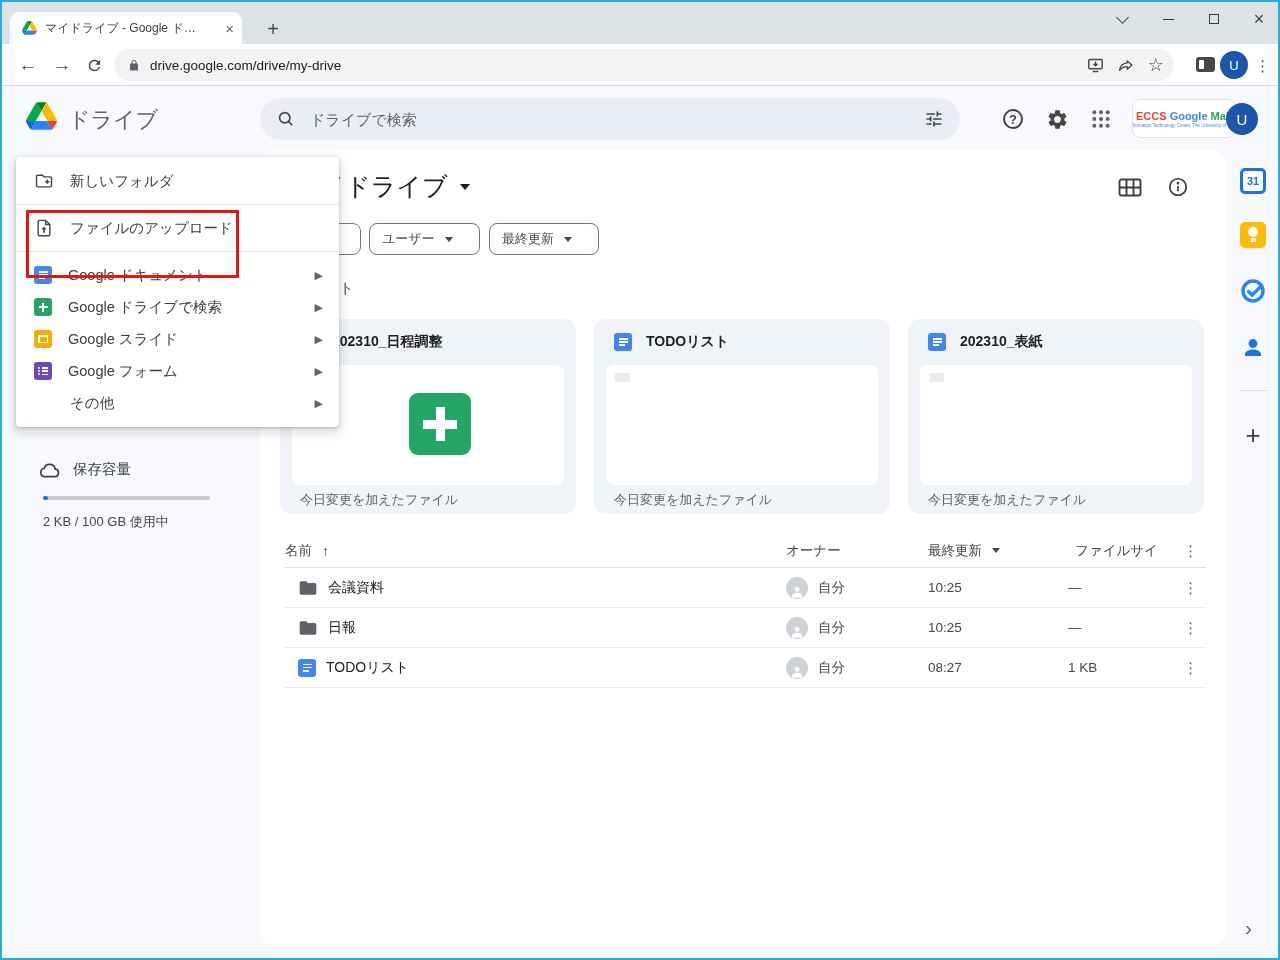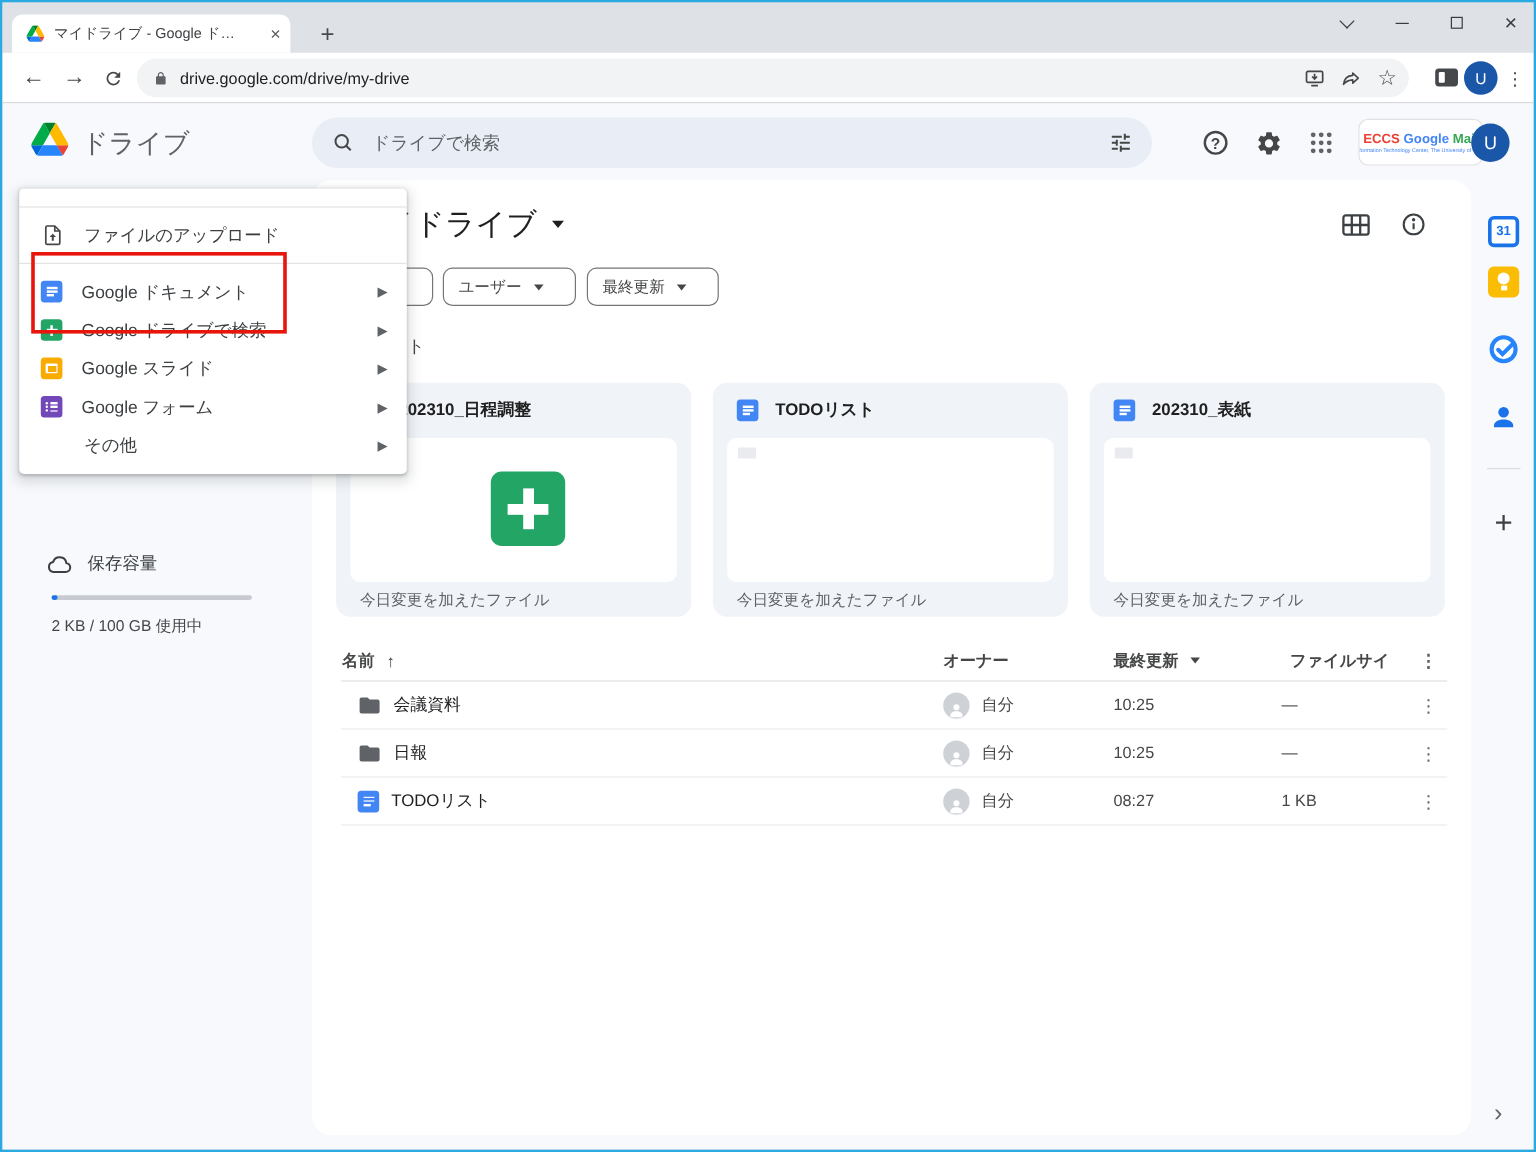--- a/index.html
+++ b/index.html
@@ -95,21 +95,21 @@
   .gicon.slides .sq { position:absolute; left:4px; top:5px; width:10px; height:8px; background:#fff; border-radius:1px; }
   .gicon.slides .sq::after { content:""; position:absolute; left:1.5px; top:1.5px; width:7px; height:5px; background:#f9ab00; }
   .gicon.forms .d1,.gicon.forms .d2,.gicon.forms .d3 { position:absolute; left:4px; width:2px; height:2px;
         background:#fff; border-radius:50%; }
   .gicon.forms .d1{top:5px}.gicon.forms .d2{top:8.2px}.gicon.forms .d3{top:11.4px}
   .gicon.forms .f1,.gicon.forms .f2,.gicon.forms .f3 { position:absolute; left:7.5px; width:6.5px; height:1.6px; background:#fff; }
   .gicon.forms .f1{top:5.2px}.gicon.forms .f2{top:8.4px}.gicon.forms .f3{top:11.6px}
 
   
   .ftable { position:absolute; left:282px; top:532px; width:922px; }
-  .t-head { position:relative; height:34px; border-bottom:1px solid #dcdfe3; font-size:13.5px; color:#444746;font-weight:bold; }
+  .t-head { position:relative; height:34px; border-bottom:1px solid #dcdfe3; font-size:13.5px; color:#444746; }
   .t-row { position:relative; height:40px; border-bottom:1px solid #e9ebee; }
   .tc { position:absolute; top:0; height:100%; display:flex; align-items:center; gap:10px; }
   .t-name { font-size:14px; color:#202124; }
   .t-cell { font-size:13.5px; color:#444746; }
   .sortup { font-size:14px; color:#444746; }
   .hdr-caret { width:0;height:0;border-left:4.5px solid transparent;border-right:4.5px solid transparent;
                border-top:5.5px solid #444746; }
   .owner-av { width:22px; height:22px; border-radius:50%; background:#ced2d6; display:flex; align-items:flex-end;
               justify-content:center; overflow:hidden; }
   .row-kebab { font-size:15px; color:#5f6368; }
@@ -448,21 +448,21 @@
     <span>
       <svg width="23" height="17" viewBox="0 0 24 18" fill="none" stroke="#3c4043" stroke-width="1.8">
         <path d="M6.5 15.5h11a4 4 0 0 0 .6-7.96 6 6 0 0 0-11.6-.9A4.5 4.5 0 0 0 6.5 15.5z"></path>
       </svg>
     </span>
     <span>保存容量</span>
   </div>
   <div class="stor-bar"></div>
   <div class="stor-txt">2 KB / 100 GB 使用中</div>
 
-  <div class="rail-ic" style="top:178px">
+  <div class="rail-ic" style="top:166px">
       <div class="cal-ic">31</div>
     </div>
   <div class="rail-ic" style="top:220px">
       <div class="keep-ic"></div>
     </div>
   <div class="rail-ic" style="top:276px">
     <svg width="26" height="26" viewBox="0 0 26 26">
       <circle cx="13" cy="13" r="10" fill="#fff" stroke="#2684fc" stroke-width="3.4"></circle>
       <path d="M8.5 13.5l3.6 3.6 9-9" fill="none" stroke="#2684fc" stroke-width="3.4" stroke-linecap="round"></path>
     </svg>
@@ -471,20 +471,29 @@
     <svg width="26" height="26" viewBox="0 0 26 26" fill="#1a73e8">
       <circle cx="13" cy="9.5" r="4.4"></circle>
         <path d="M13 15.5c-4.8 0-8 2.3-8 5V22h16v-1.5c0-2.7-3.2-5-8-5z"></path>
     </svg>
   </div>
   <div class="rail-sep"></div>
   <div class="rail-plus">+</div>
   <div class="rail-chev">›</div>
 
   <div class="new-menu">
+    <div class="menu-item">
+      <span>
+        <svg width="20" height="20" viewBox="0 0 24 24" fill="none" stroke="#444746" stroke-width="1.7">
+          <path d="M10 5H4.5C3.7 5 3 5.7 3 6.5v11c0 .8.7 1.5 1.5 1.5h15c.8 0 1.5-.7 1.5-1.5v-9c0-.8-.7-1.5-1.5-1.5H12l-2-2z"></path>
+          <path d="M13.4 12.8h5.2M16 10.2v5.2"></path>
+        </svg>
+      </span>
+      <span>新しいフォルダ</span>
+    </div>
     <div class="menu-sep"></div>
     <div class="menu-item">
       <span>
         <svg width="20" height="20" viewBox="0 0 24 24">
           <path d="M14 2.8H6.5C5.7 2.8 5 3.5 5 4.3v15.4c0 .8.7 1.5 1.5 1.5h11c.8 0 1.5-.7 1.5-1.5V7.8l-5-5z" fill="none" stroke="#444746" stroke-width="1.7"></path>
           <path d="M14 2.8v5h5" fill="none" stroke="#444746" stroke-width="1.7"></path>
           <path d="M12 10.6l-3.3 3.3h2.3v3.7h2v-3.7h2.3z" fill="#444746"></path>
         </svg>
       </span>
       <span>ファイルのアップロード</span>

